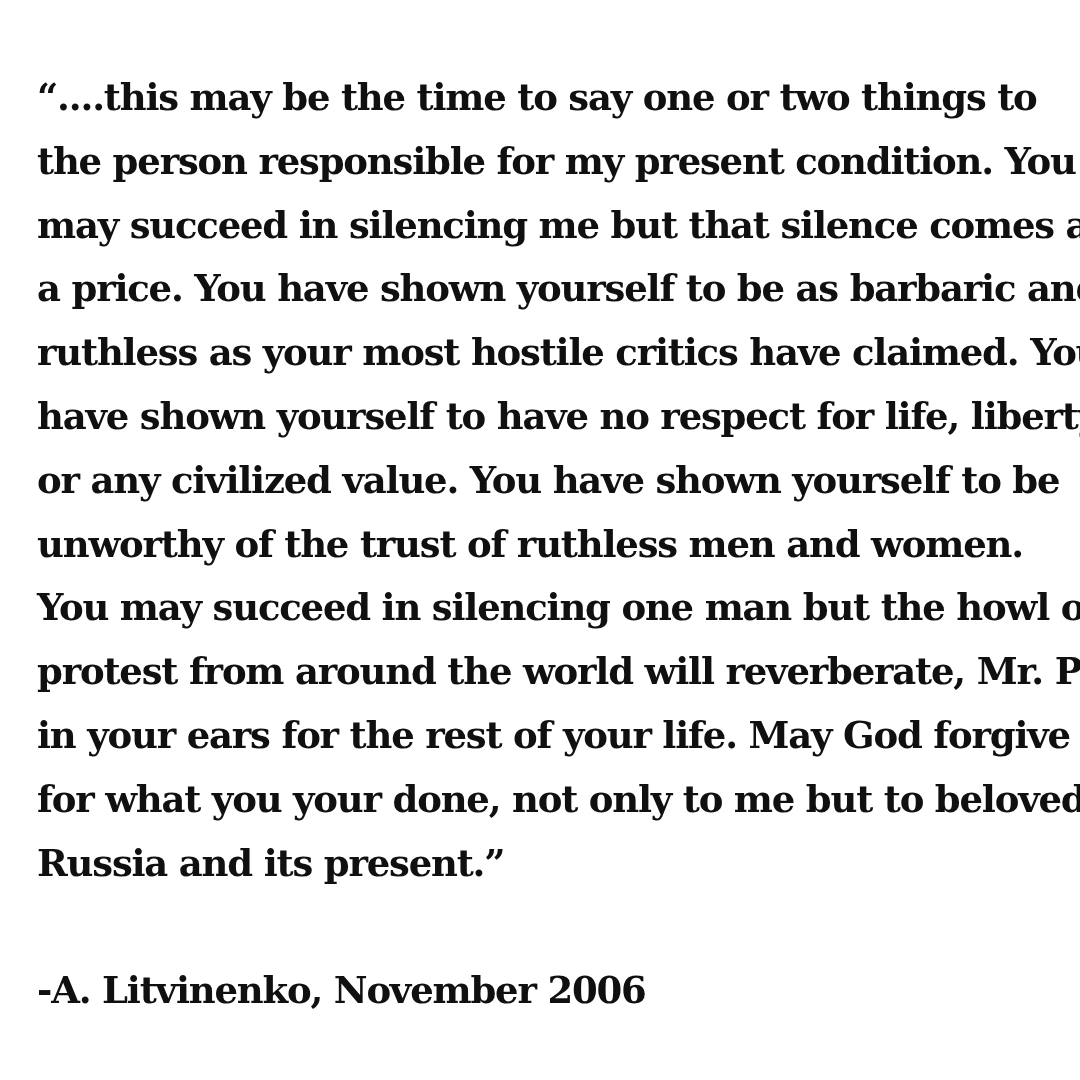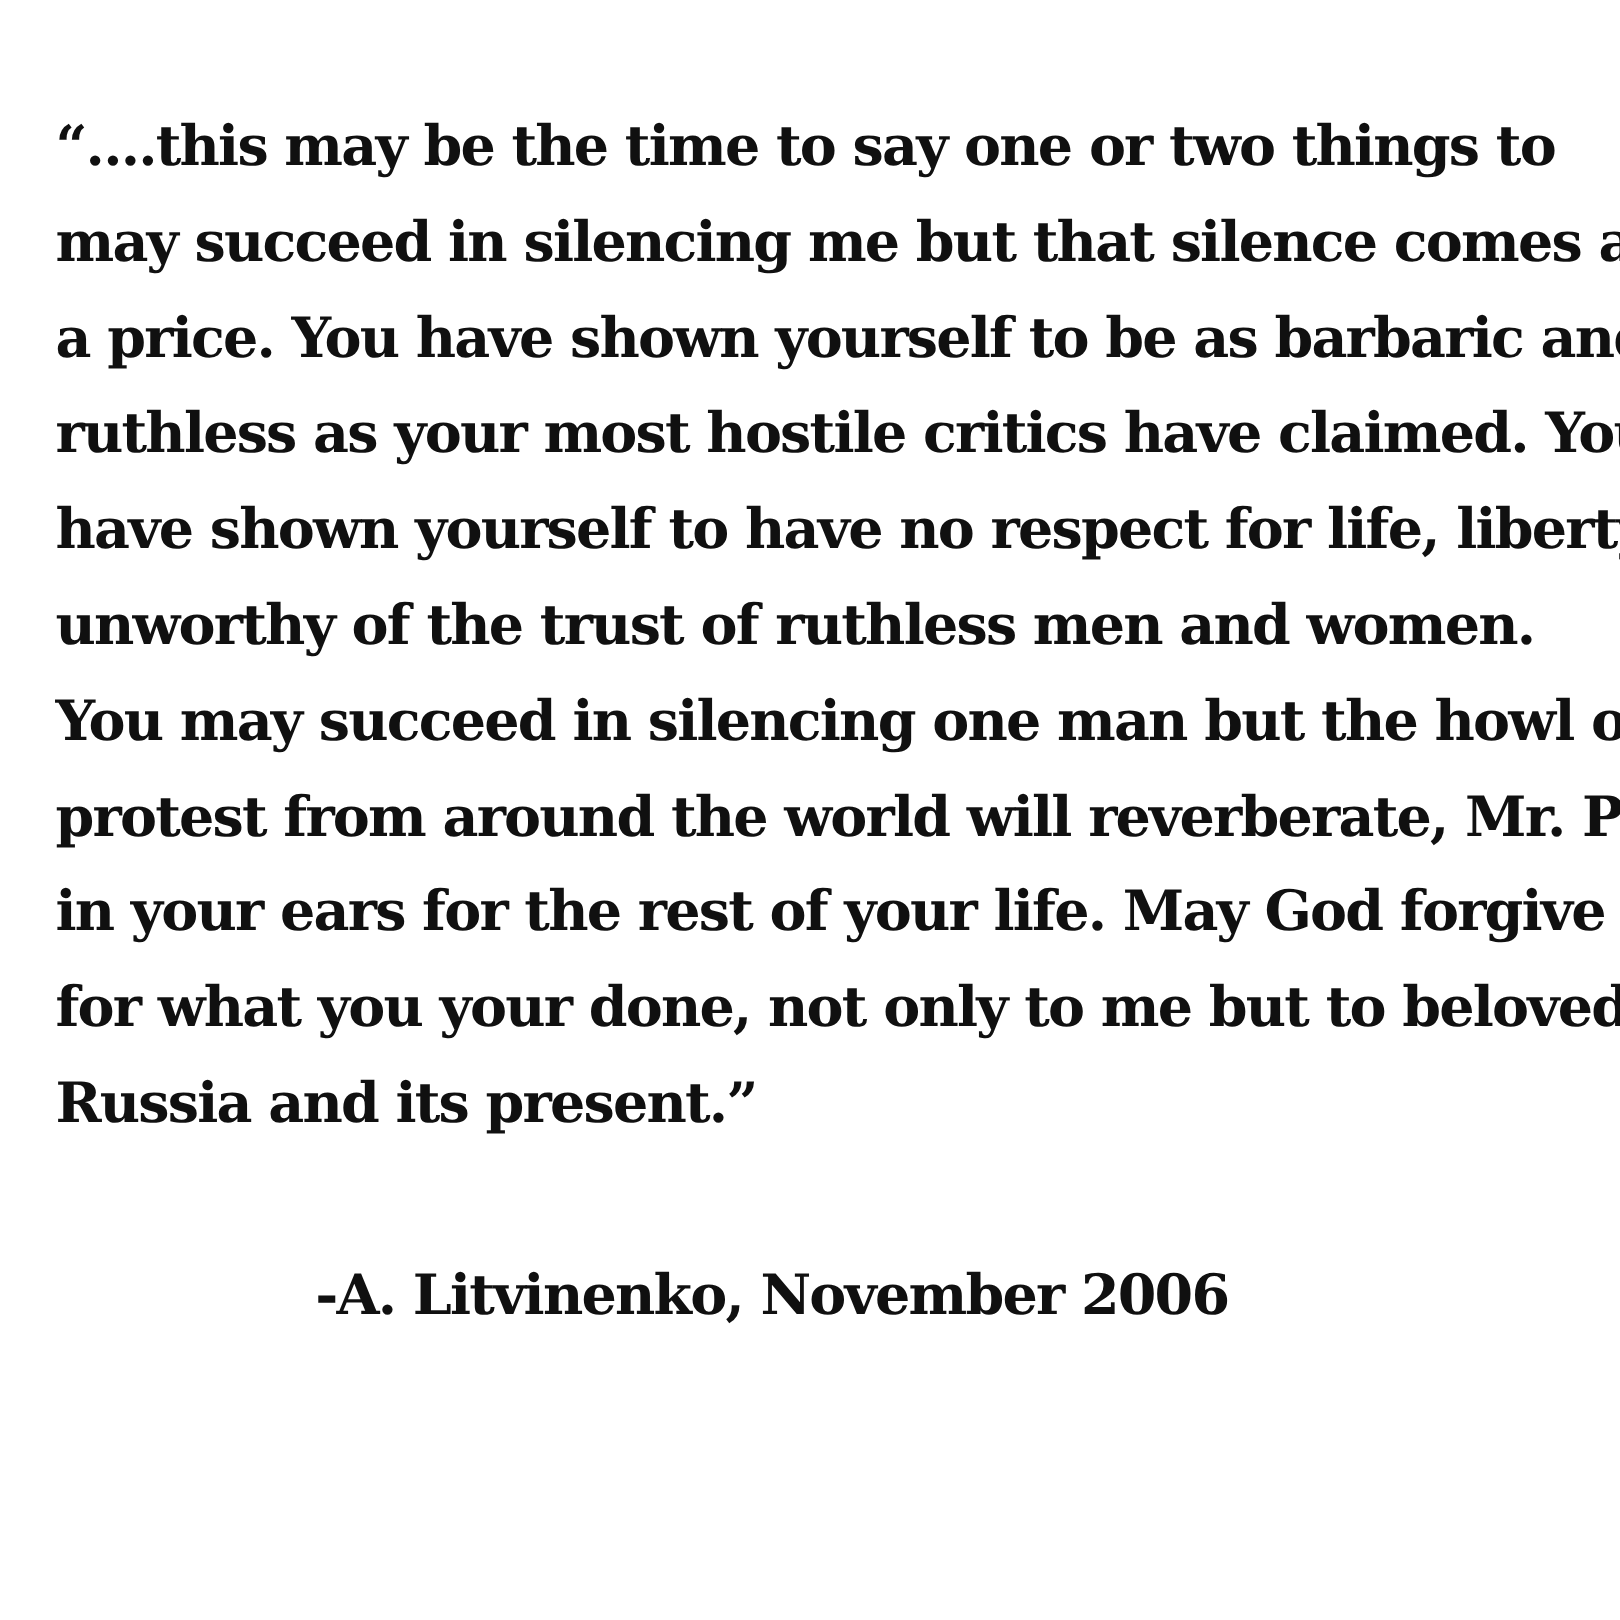--- a/index.html
+++ b/index.html
@@ -22,33 +22,34 @@
     font-family: "DejaVu Serif", "Liberation Serif", serif;
     font-weight: bold;
     font-size: 37px;
     letter-spacing: -1.2px;
     line-height: 63.8px;
     color: #101010;
     white-space: nowrap;
   }
   .attribution {
     margin-top: 63.8px;
-    text-align: center;
   }
 </style>
 </head>
 <body>
 
 <div class="quote-card">
   <div class="quote-text">
       <div class="line">“....this may be the time to say one or two things to</div>
+      <div class="line">the person responsible for my present condition. You</div>
       <div class="line">may succeed in silencing me but that silence comes at</div>
       <div class="line">a price. You have shown yourself to be as barbaric and</div>
       <div class="line">ruthless as your most hostile critics have claimed. You</div>
       <div class="line">have shown yourself to have no respect for life, liberty</div>
+      <div class="line">or any civilized value. You have shown yourself to be</div>
       <div class="line">unworthy of the trust of ruthless men and women.</div>
       <div class="line">You may succeed in silencing one man but the howl of</div>
       <div class="line">protest from around the world will reverberate, Mr. Putin,</div>
       <div class="line">in your ears for the rest of your life. May God forgive you</div>
       <div class="line">for what you your done, not only to me but to beloved</div>
       <div class="line">Russia and its present.”</div>
     </div>
   <div class="attribution">-A. Litvinenko, November 2006</div>
 </div>
 

